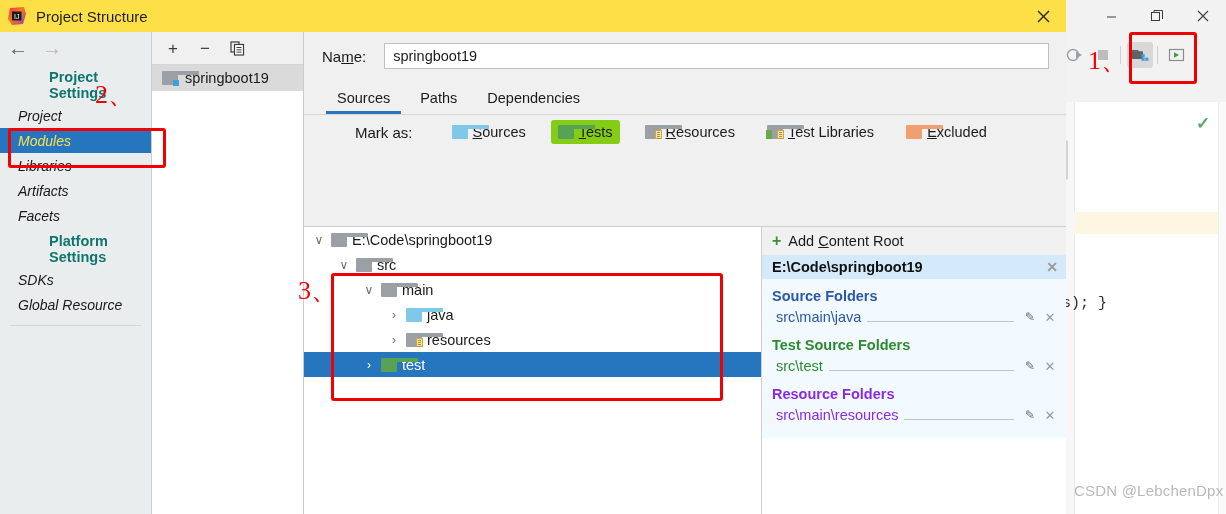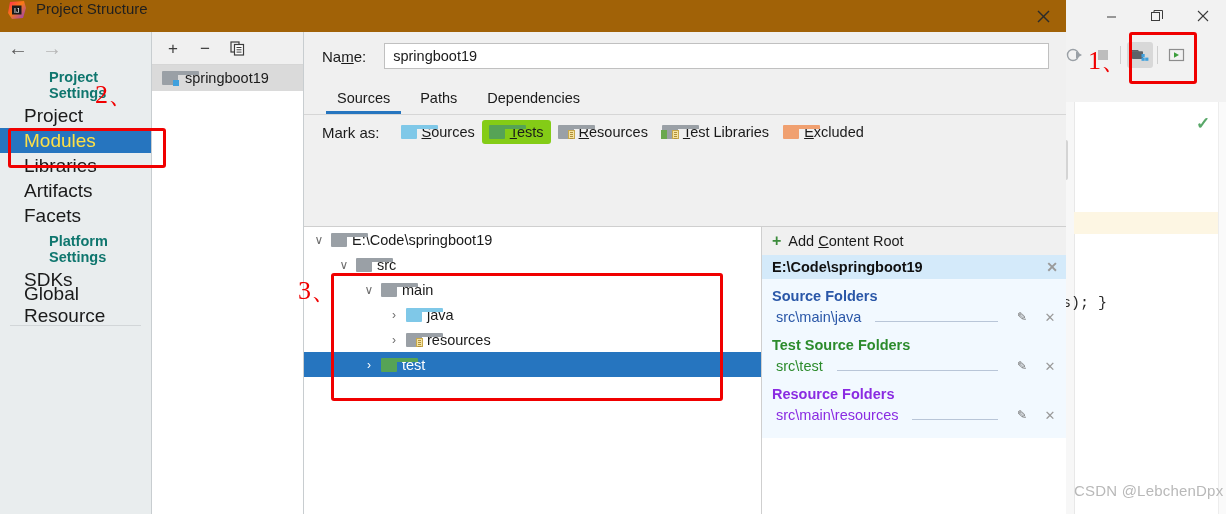--- a/index.html
+++ b/index.html
@@ -60,21 +60,21 @@
   }
 
   
   .dialog {
     position:absolute; left:0; top:0; width:1066px; height:514px;
     background:#f0f0f0; border-right:1px solid #b9b9b9; border-bottom:1px solid #b9b9b9;
     box-sizing:border-box;
   }
   .dlg-title {
     position:absolute; left:0; top:0; width:1066px; height:32px;
-    background:#a16207; display:flex; align-items:flex-start;
+    background:#fde047; display:flex; align-items:center;
   }
   .dlg-title-icon { margin-left:7px; width:20px; height:20px; }
   .dlg-title-text {
     margin-left:9px; font-size:15px; color:#1f1f1f; font-family:"Liberation Sans", sans-serif;
   }
   .dlg-close {
     position:absolute; right:0; top:0; width:46px; height:32px;
     display:flex; align-items:center; justify-content:center; color:#2b2b2b;
   }
 
@@ -85,22 +85,22 @@
   }
   .nav-arrows { height:32px; display:flex; align-items:center; padding-left:4px; gap:6px; }
   .nav-arrow { width:28px; height:26px; display:flex; align-items:center; justify-content:center;
                font-size:20px; line-height:1; }
   .nav-back { color:#5a5a5a; }
   .nav-fwd { color:#b6b6b6; }
   .side-group {
     padding:5px 0 2px 12px; font-size:14.5px; font-weight:bold; color:#0f766e;margin-left:37px;
   }
   .side-item {
-    height:25px; display:flex; align-items:center; padding-left:24px;
-    font-size:19px; color:#1a1a1a;
+    height:25px; display:flex; align-items:center; padding-left:18px;
+    font-size:14px; color:#1a1a1a;font-style:italic;
   }
   .side-item.selected { background:#2675bf; color:#fde047; }
   .side-sep { height:1px; background:#d2d6d8; margin:8px 10px 8px 10px; }
 
   
   .modcol {
     position:absolute; left:152px; top:32px; width:152px; height:482px;
     background:#ffffff; border-right:1px solid #c8cdd0; box-sizing:border-box;
   }
   .modcol-toolbar {
@@ -137,21 +137,21 @@
   }
   .lang-row { display:flex; align-items:center; height:46px; padding-left:18px; }
   .lang-label { font-size:15px; color:#1a1a1a; margin-right:12px; }
   .lang-select {
     width:648px; height:27px; background:#ffffff; border:1px solid #c0c0c0;
     display:flex; align-items:center; justify-content:space-between;
     padding:0 8px; box-sizing:border-box; font-size:14.5px; color:#1a1a1a;
   }
   .caret { font-size:9px; color:#3c3c3c; }
 
-  .mark-row { display:flex; align-items:center; height:34px; padding-left:18px; gap:0; }
+  .mark-row { display:flex; align-items:center; height:34px; padding-left:18px; gap:18px;margin-left:33px; }
   .mark-label { font-size:15px; color:#1a1a1a; margin-right:14px; }
   .mark-btn {
     display:flex; align-items:center; gap:5px; padding:4px 7px; border-radius:3px;
     font-size:14.5px; color:#1a1a1a;
   }
   .mark-btn.pressed { background:#84cc16; }
   .mark-btn u { text-decoration:underline; }
 
   
   .split { position:absolute; left:0; top:194px; width:762px; height:288px; display:flex; }
@@ -183,21 +183,21 @@
     padding:0 8px 0 10px; font-size:14.5px; font-weight:bold; color:#101010;
     justify-content:space-between;
   }
   .x-btn { color:#9a9a9a; font-size:14px; line-height:1; }
   .grp-title { padding:9px 0 2px 10px; font-size:14.5px; font-weight:bold; }
   .grp-src { color:#2a57a8; }
   .grp-test { color:#2c8b2c; }
   .grp-res { color:#8a2be2; }
   .path-row {
     display:flex; align-items:center; padding:0 8px 0 14px; height:22px; font-size:14.5px;
-    gap:12px;
+    gap:4px;
   }
   .path-text { white-space:nowrap; }
   .src-txt { color:#2a57a8; }
   .test-txt { color:#2c8b2c; }
   .res-txt { color:#8a2be2; }
   .path-fill { flex:1; border-bottom:1px solid #b9c6d8; margin:0 4px 4px 2px; height:12px; }
   .pencil { width:16px; color:#6a6a6a; font-size:12px; text-align:center; }
   .rm { width:16px; color:#9a9a9a; font-size:13px; text-align:center; }
 
   

